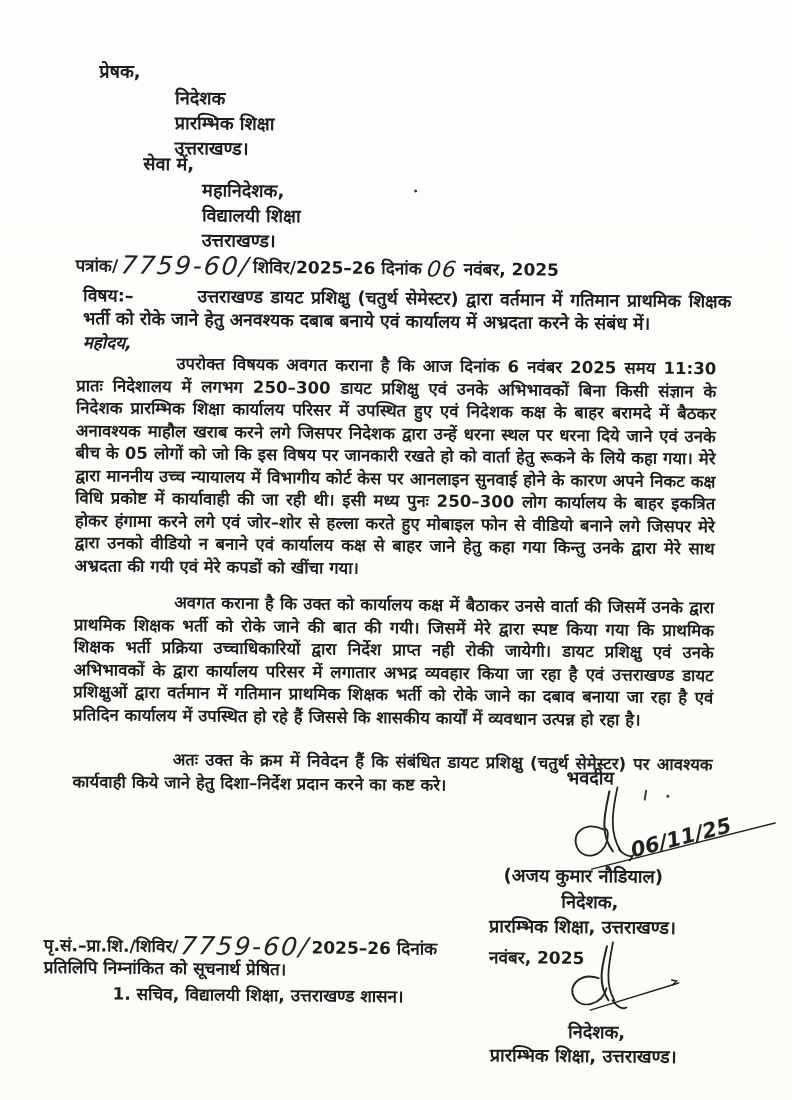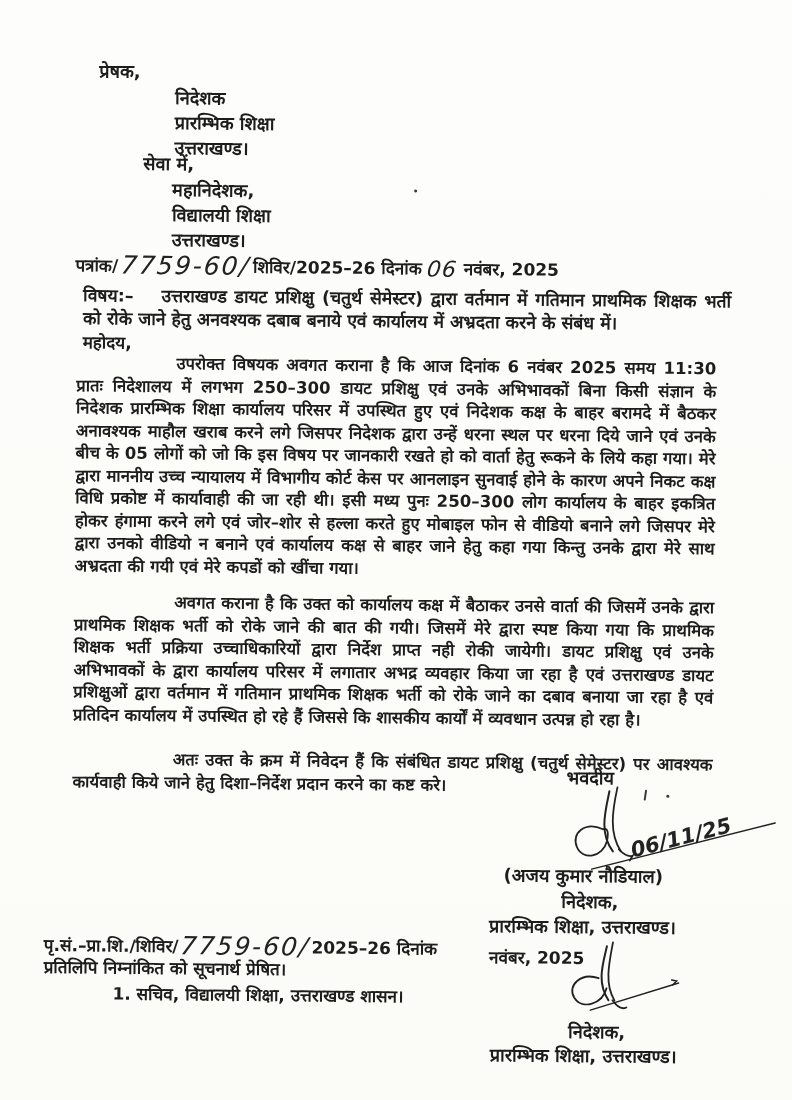--- a/index.html
+++ b/index.html
@@ -20,55 +20,55 @@
     width:640px;font-size:16.5px;line-height:22.5px;text-align:justify;
     text-indent:100px;margin:0;letter-spacing:.1px;
   }
   .refline{display:flex;align-items:baseline;white-space:nowrap;font-size:17px;}
   .hw{
     font-weight:400;font-style:italic;font-size:25px;letter-spacing:2px;
     transform:skewX(-6deg) translateY(2px);display:inline-block;color:#222;
   }
   .hw.small{font-size:22px;letter-spacing:1px;}
   .subject{width:648px;font-size:17.5px;line-height:23px;text-align:justify;margin:0;}
-  .subject .lbl{margin-right:28px;}
+  .subject .lbl{margin-right:64px;}
   svg{display:block;}
   .artifact{position:absolute;background:#3a3a3a;border-radius:50%;}
 </style>
 </head>
 <body>
 
 <div class="sheet">
   <div class="inner">
 
     <div class="abs t18" style="left:100px;top:58px;">प्रेषक,</div>
     <div class="abs t18" style="left:176px;top:84px;">
       <div>निदेशक</div>
       <div>प्रारम्भिक शिक्षा</div>
       <div>उत्तराखण्ड।</div>
     </div>
 
     <div class="abs t18" style="left:97px;top:150px;margin-left:48px;">सेवा में,</div>
-    <div class="abs t18" style="left:174px;top:176px;">
+    <div class="abs t18" style="left:204px;top:176px;">
       <div>महानिदेशक,</div>
       <div>विद्यालयी शिक्षा</div>
       <div>उत्तराखण्ड।</div>
     </div>
 
     <div class="abs refline" style="left:78px;top:248px;">
       <span>पत्रांक/</span>
       <span class="hw" style="margin:0 3px;">7759-60/</span>
       <span>शिविर/2025–26 दिनांक</span>
       <span class="hw small" style="margin:0 6px;">06</span>
       <span>नवंबर, 2025</span>
     </div>
 
     <p class="abs subject" style="left:86px;top:284px;"><span class="lbl">विषय:–</span><span>उत्तराखण्ड डायट प्रशिक्षु (चतुर्थ सेमेस्टर) द्वारा वर्तमान में गतिमान प्राथमिक शिक्षक भर्ती को रोके जाने हेतु अनवश्यक दबाब बनाये एवं कार्यालय में अभ्रदता करने के संबंध में।</span></p>
 
-    <div class="abs t17" style="left:86px;top:330px;">महोदय,</div>
+    <div class="abs t17" style="left:86px;top:330px;font-style:italic;">महोदय,</div>
 
     <p class="abs para" style="left:80px;top:352px;">उपरोक्त विषयक अवगत कराना है कि आज दिनांक 6 नवंबर 2025 समय 11:30 प्रातः निदेशालय में लगभग 250–300 डायट प्रशिक्षु एवं उनके अभिभावकों बिना किसी संज्ञान के निदेशक प्रारम्भिक शिक्षा कार्यालय परिसर में उपस्थित हुए एवं निदेशक कक्ष के बाहर बरामदे में बैठकर अनावश्यक माहौल खराब करने लगे जिसपर निदेशक द्वारा उन्हें धरना स्थल पर धरना दिये जाने एवं उनके बीच के 05 लोगों को जो कि इस विषय पर जानकारी रखते हो को वार्ता हेतु रूकने के लिये कहा गया। मेरे द्वारा माननीय उच्च न्यायालय में विभागीय कोर्ट केस पर आनलाइन सुनवाई होने के कारण अपने निकट कक्ष विधि प्रकोष्ट में कार्यावाही की जा रही थी। इसी मध्य पुनः 250–300 लोग कार्यालय के बाहर इकत्रित होकर हंगामा करने लगे एवं जोर–शोर से हल्ला करते हुए मोबाइल फोन से वीडियो बनाने लगे जिसपर मेरे द्वारा उनको वीडियो न बनाने एवं कार्यालय कक्ष से बाहर जाने हेतु कहा गया किन्तु उनके द्वारा मेरे साथ अभ्रदता की गयी एवं मेरे कपडों को खींचा गया।</p>
     <p class="abs para" style="left:80px;top:591px;">अवगत कराना है कि उक्त को कार्यालय कक्ष में बैठाकर उनसे वार्ता की जिसमें उनके द्वारा प्राथमिक शिक्षक भर्ती को रोके जाने की बात की गयी। जिसमें मेरे द्वारा स्पष्ट किया गया कि प्राथमिक शिक्षक भर्ती प्रक्रिया उच्चाधिकारियों द्वारा निर्देश प्राप्त नही रोकी जायेगी। डायट प्रशिक्षु एवं उनके अभिभावकों के द्वारा कार्यालय परिसर में लगातार अभद्र व्यवहार किया जा रहा है एवं उत्तराखण्ड डायट प्रशिक्षुओं द्वारा वर्तमान में गतिमान प्राथमिक शिक्षक भर्ती को रोके जाने का दबाव बनाया जा रहा है एवं प्रतिदिन कार्यालय में उपस्थित हो रहे हैं जिससे कि शासकीय कार्यों में व्यवधान उत्पन्न हो रहा है।</p>
     <p class="abs para" style="left:80px;top:748px;">अतः उक्त के क्रम में निवेदन हैं कि संबंधित डायट प्रशिक्षु (चतुर्थ सेमेस्टर) पर आवश्यक कार्यवाही किये जाने हेतु दिशा–निर्देश प्रदान करने का कष्ट करे।</p>
 
     <div class="artifact" style="left:416px;top:186px;width:3px;height:3px;"></div>
     <div class="artifact" style="left:652px;top:784px;width:2px;height:11px;border-radius:2px;transform:rotate(8deg);"></div>
     <div class="artifact" style="left:674px;top:789px;width:3px;height:3px;"></div>
 
     <div class="abs t18" style="left:574px;top:760px;">भवदीय</div>

